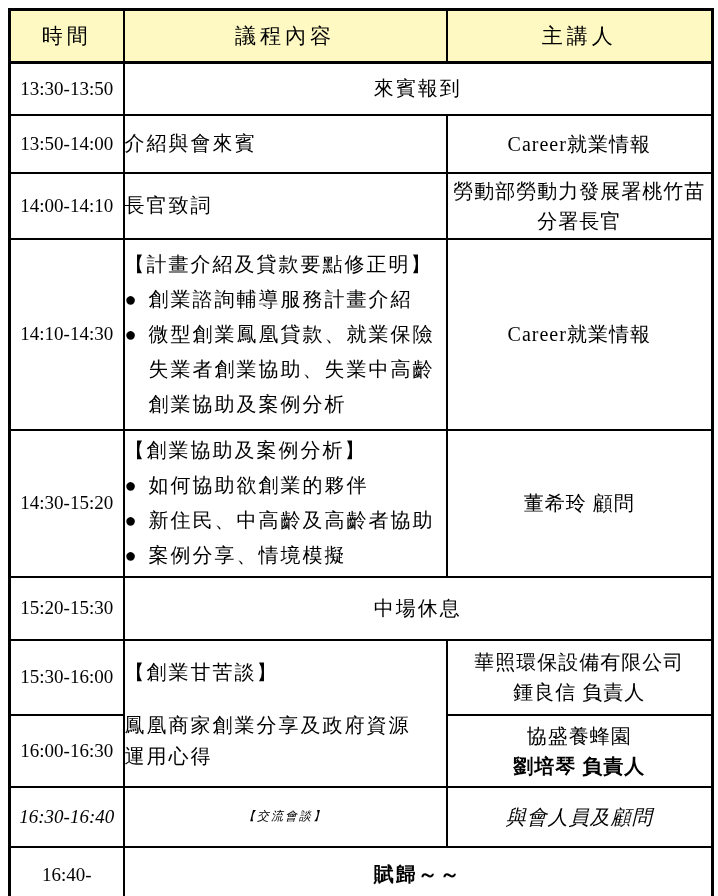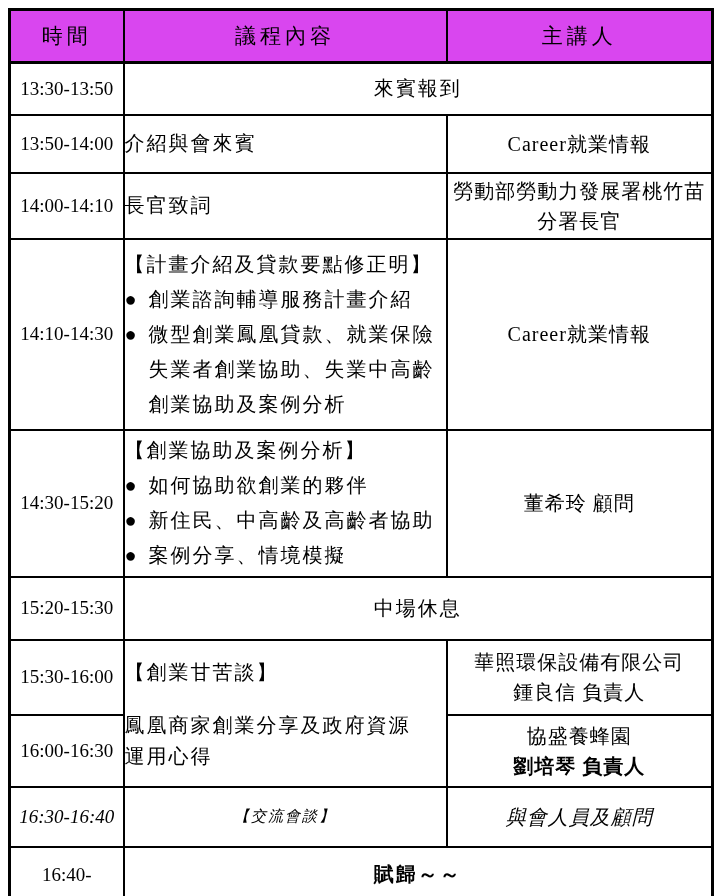--- a/index.html
+++ b/index.html
@@ -2,32 +2,32 @@
 <html><head>
 <meta charset="utf-8">
 <style>
   html,body{margin:0;padding:0;background:#ffffff;width:718px;height:896px;overflow:hidden;}
   .page{position:relative;width:718px;height:896px;font-family:"Liberation Serif","DejaVu Serif",serif;color:#000;}
   table.schedule{border-collapse:collapse;table-layout:fixed;width:703px;margin:8px 7px 0 8px;}
   col.c-time{width:114px;}
   col.c-content{width:323px;}
   col.c-speaker{width:266px;}
   td,th{border:2px solid #000;vertical-align:middle;padding:0;overflow:hidden;}
-  tr.hdr th{border-top:3px solid #000;border-bottom:3px solid #000;background:#d946ef;
+  tr.hdr th{border-top:3px solid #000;border-bottom:3px solid #000;background:#fef9c3;
             font-size:21px;font-weight:normal;letter-spacing:4px;text-align:center;}
   td.first,th.first{border-left:3px solid #000;}
   td.last,th.last{border-right:3px solid #000;}
   td.time{text-align:center;font-size:19px;white-space:nowrap;}
   td.content{text-align:left;padding-left:0;padding-right:4px;font-size:20px;}
   td.content .line{line-height:35px;white-space:nowrap;letter-spacing:2px;}
   td.content .line .bul{display:inline-block;width:24px;letter-spacing:0;}
   td.content .line.cont{padding-left:24px;}
   td.content .gap{height:20px;}
   td.content .tight{line-height:31px;}
-  td.ccontent{text-align:center;font-size:15px;letter-spacing:2px;border-radius:13px;}
+  td.ccontent{text-align:center;font-size:12px;letter-spacing:2px;border-radius:13px;}
   td.speaker{text-align:center;font-size:20px;letter-spacing:1px;padding:2px;}
   td.speaker .sline{line-height:30px;white-space:nowrap;}
   td.span2{text-align:center;font-size:20px;letter-spacing:2px;}
   .bold{font-weight:bold;}
   tr.cutrow td{border-top:0;}
   tr.cutrow td.stub{border-left:3px solid #000;border-right:2px solid #000;border-bottom:2px solid #000;}
   tr.cutrow td.open{border:0;}
   td.nobottom{border-bottom:0;}
 </style>
 </head>

